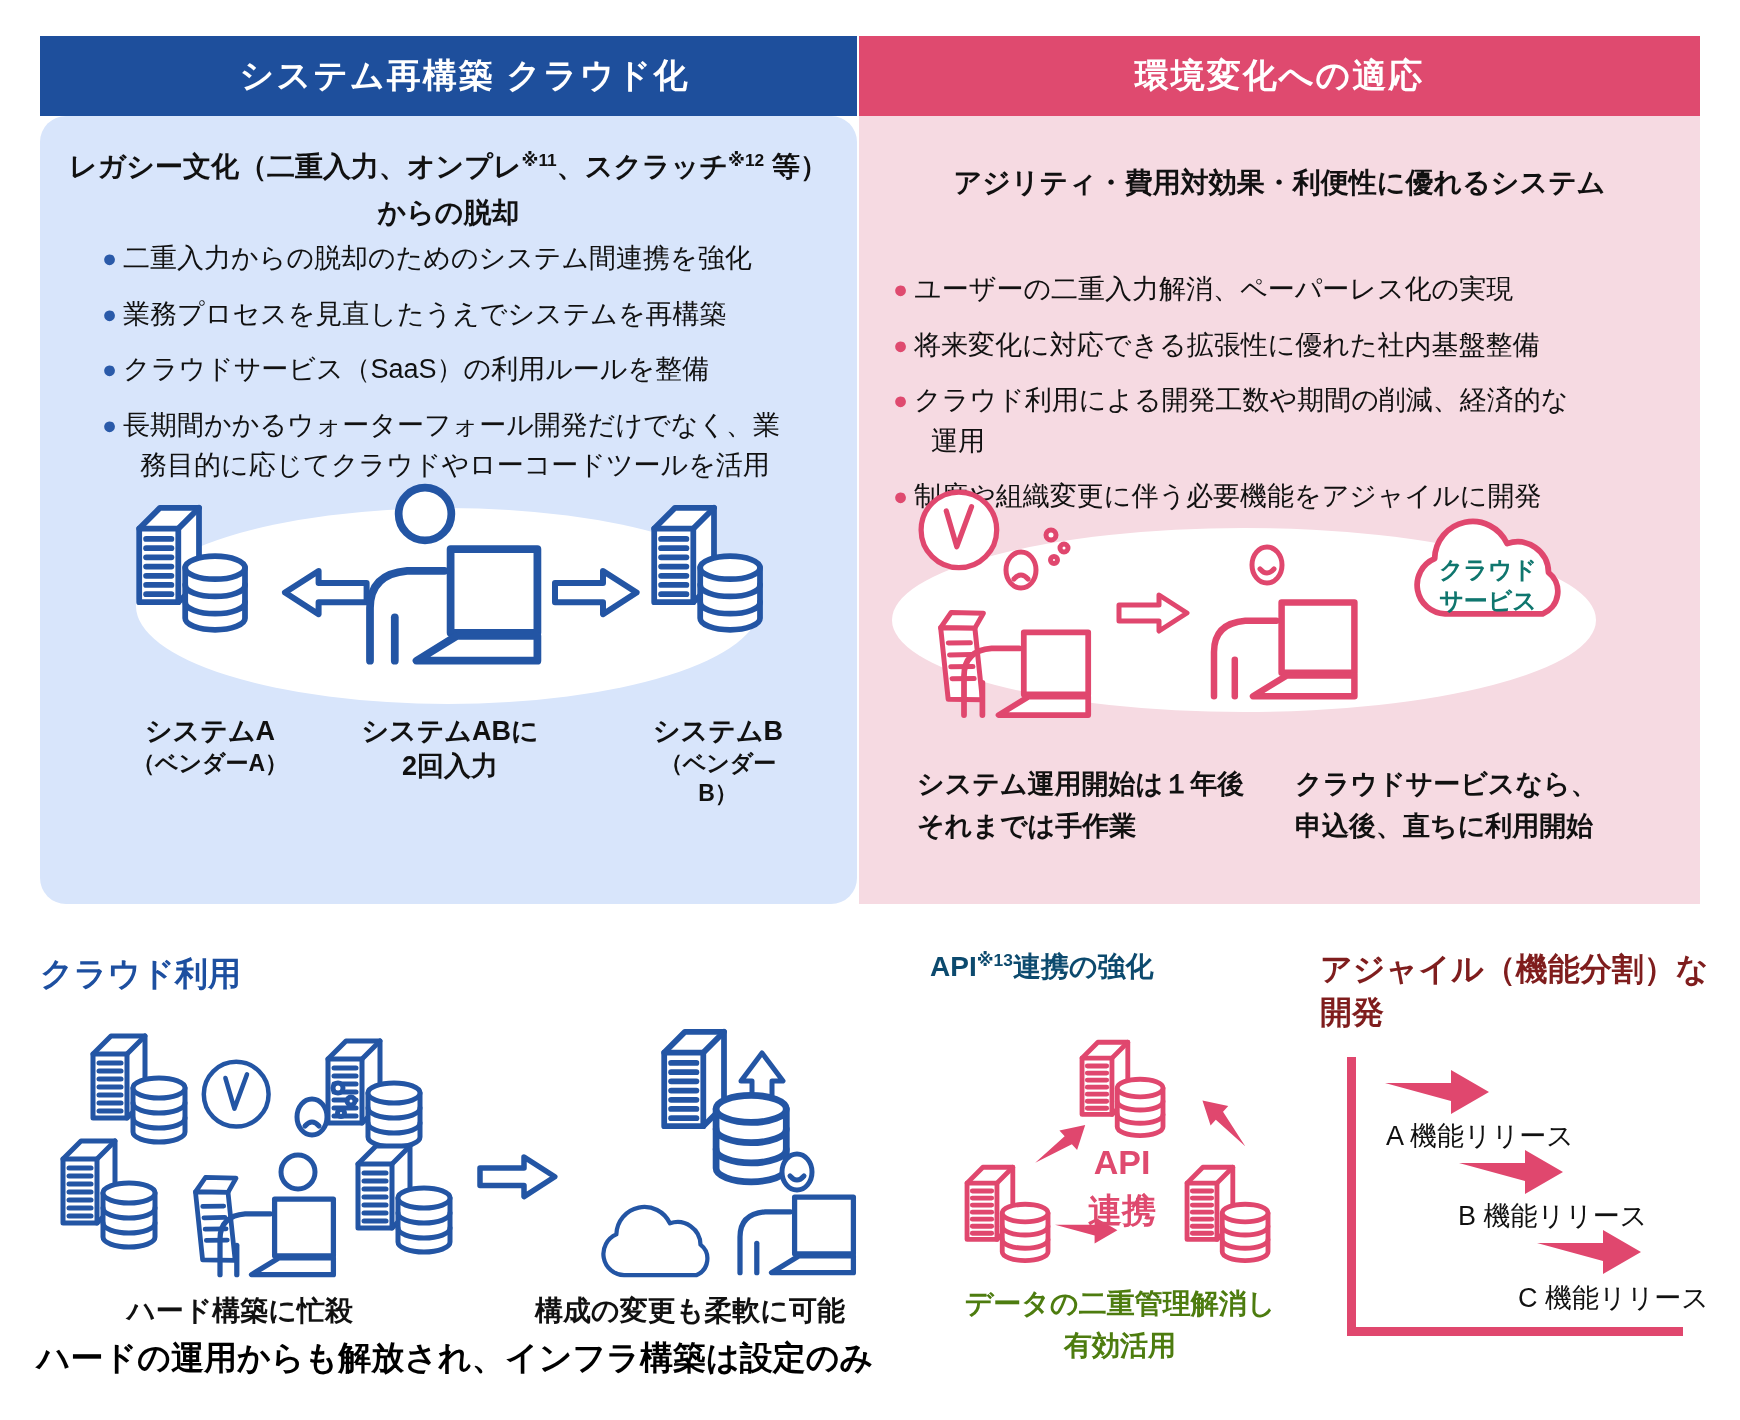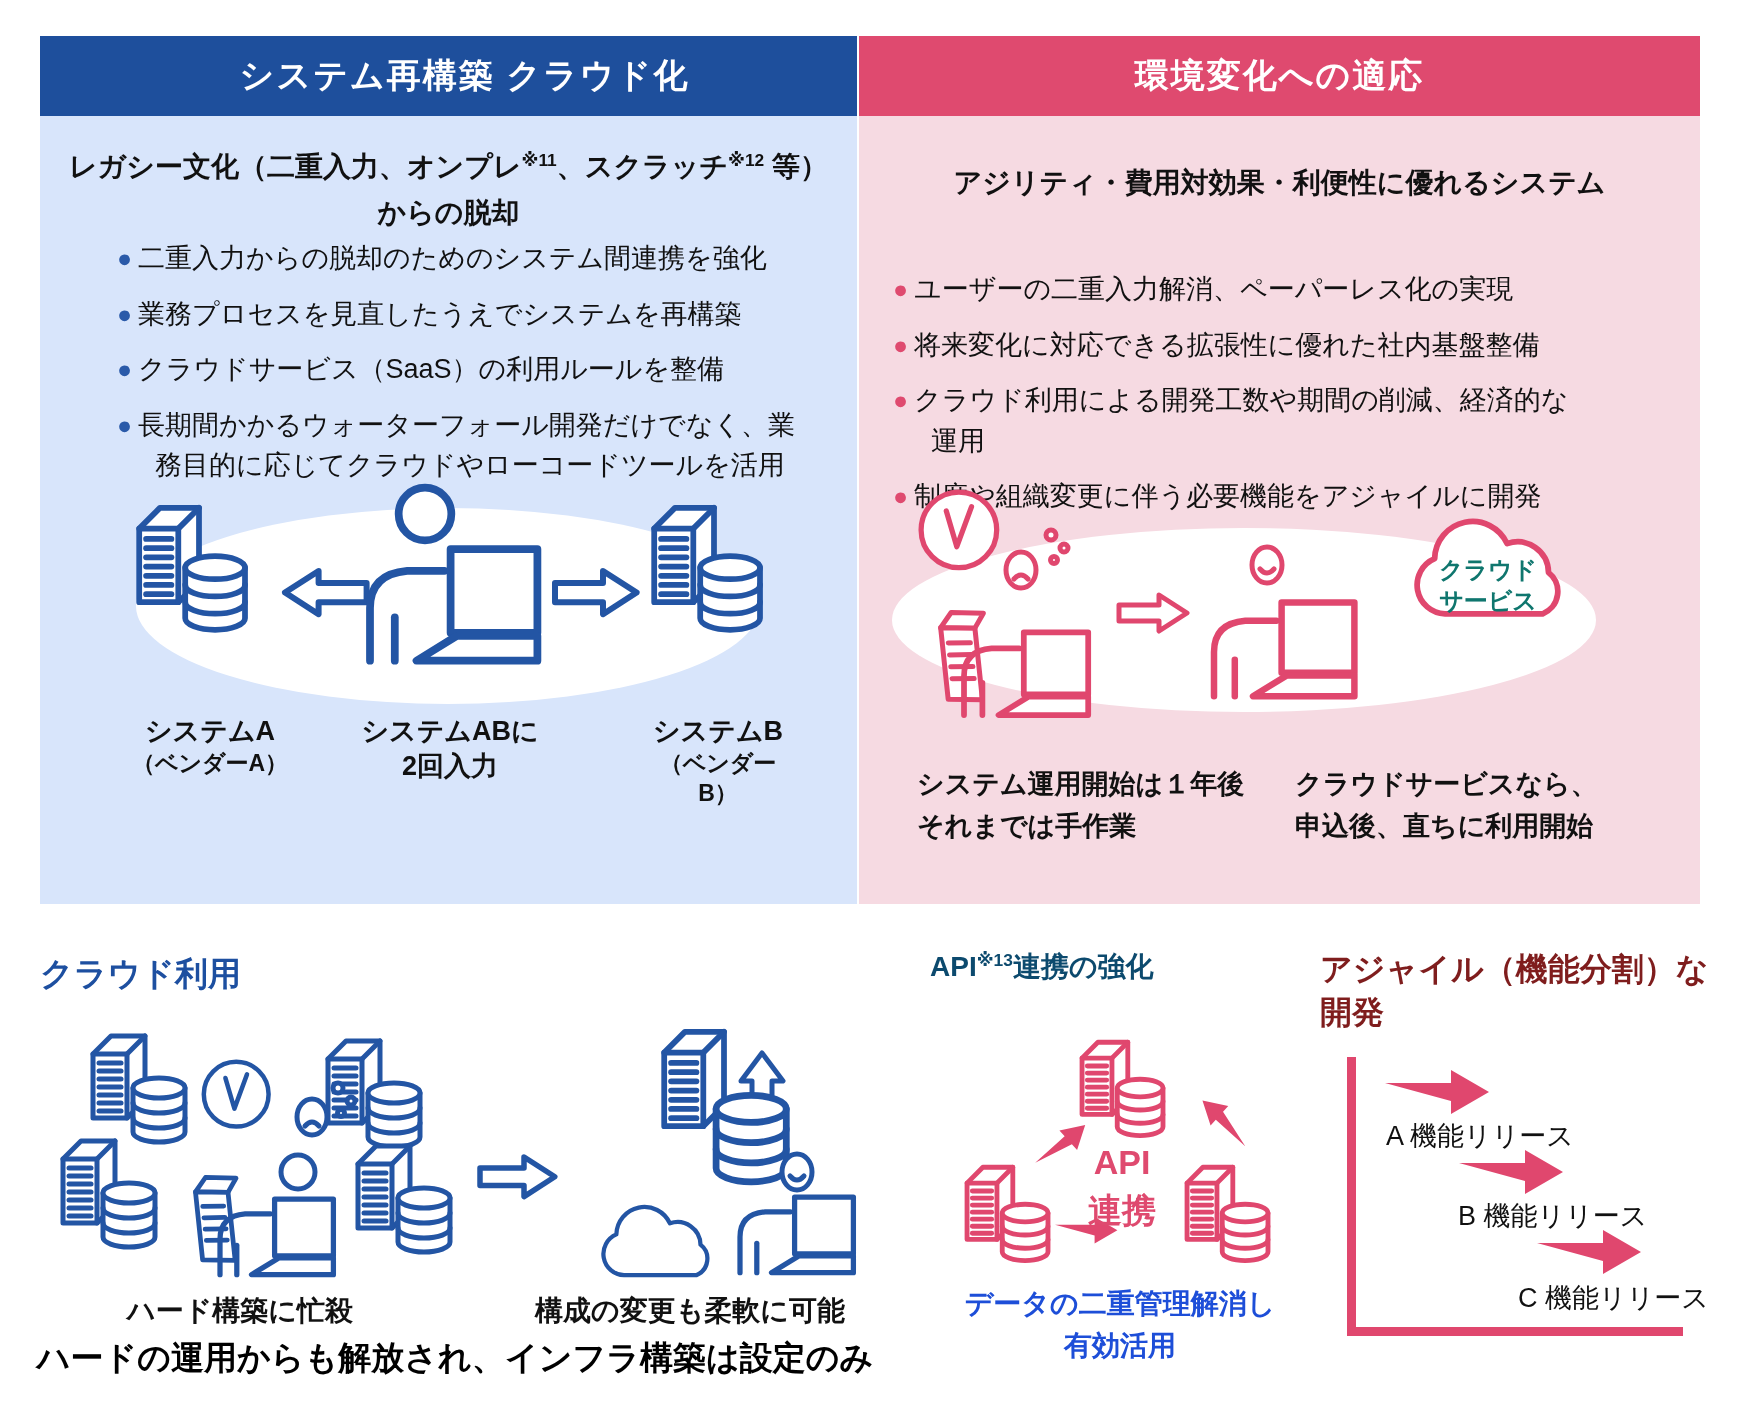--- a/index.html
+++ b/index.html
@@ -7,29 +7,29 @@
         font-family:"Liberation Sans","DejaVu Sans",sans-serif;color:#111;}
   
   .panel{position:absolute;top:36px;height:868px;}
   .left-panel{left:40px;width:817px;}
   .right-panel{left:859px;width:841px;}
   .panel-header{height:80px;display:flex;align-items:center;justify-content:center;
     color:#fff;font-size:34px;font-weight:bold;letter-spacing:2px;}
   .left-panel .panel-header{background:#1e4f9c;padding-left:32px;}
   .right-panel .panel-header{background:#df4a6f;}
   .panel-body{position:absolute;top:80px;left:0;right:0;bottom:0;}
-  .left-panel .panel-body{background:#d8e5fb;}
+  .left-panel .panel-body{background:#d8e5fb;border-radius:26px;}
   .right-panel .panel-body{background:#f6dae2;}
   .subtitle{position:absolute;left:0;right:0;text-align:center;font-weight:bold;
     font-size:28px;line-height:1.65;color:#111;}
   .left-panel .subtitle{top:28px;}
   .right-panel .subtitle{top:44px;}
   .sup{font-size:0.62em;vertical-align:super;font-weight:bold;}
   .bullets{position:absolute;}
-  .left-panel .bullets{top:122px;left:62px;width:680px;margin-left:15px;}
+  .left-panel .bullets{top:122px;left:62px;width:680px;}
   .right-panel .bullets{top:153px;left:34px;width:700px;}
   .bullet{font-size:27px;line-height:1.5;margin-bottom:15px;
     padding-left:38px;text-indent:-38px;color:#111;}
   .dot{font-size:25px;margin-right:6px;}
   .left-panel .dot{color:#2a5aa9;}
   .right-panel .dot{color:#df4a6f;}
   .scene-svg{position:absolute;}
   .sys-labels{position:absolute;top:598px;left:0;right:0;}
   .sys-label{position:absolute;text-align:center;transform:translateX(-50%);}
   .sys-label .l1{font-size:27px;font-weight:bold;line-height:1.3;}
@@ -45,21 +45,21 @@
   .b-caption{position:absolute;font-size:28px;font-weight:bold;text-align:center;color:#111;}
   .cap-hard{top:1292px;left:80px;width:320px;}
   .cap-infra{top:1292px;left:500px;width:380px;}
   .summary{position:absolute;top:1336px;left:20px;width:870px;text-align:center;
     font-size:33px;font-weight:bold;color:#000;}
   .api-word{position:absolute;left:1060px;width:124px;text-align:center;
     color:#df4a6f;font-size:34px;font-weight:bold;}
   .api-word1{top:1143px;}
   .api-word2{top:1188px;}
   .api-caption{position:absolute;left:940px;width:360px;text-align:center;
-    font-size:28px;font-weight:bold;color:#1d4ed8;}
+    font-size:28px;font-weight:bold;color:#4d7c0f;}
   .api-cap1{top:1285px;}
   .api-cap2{top:1327px;}
   .release-label{position:absolute;font-size:27px;color:#111;white-space:nowrap;}
   .rel-a{top:1118px;left:1386px;}
   .rel-b{top:1198px;left:1458px;}
   .rel-c{top:1280px;left:1518px;}
 </style>
 </head>
 <body>
 

